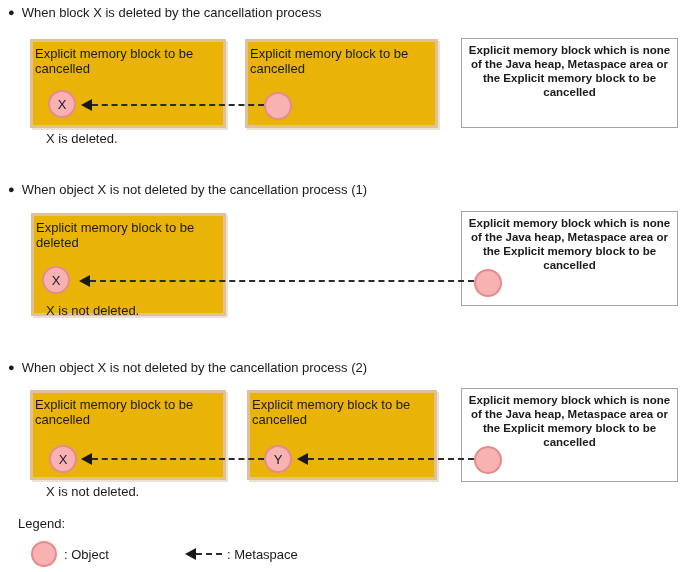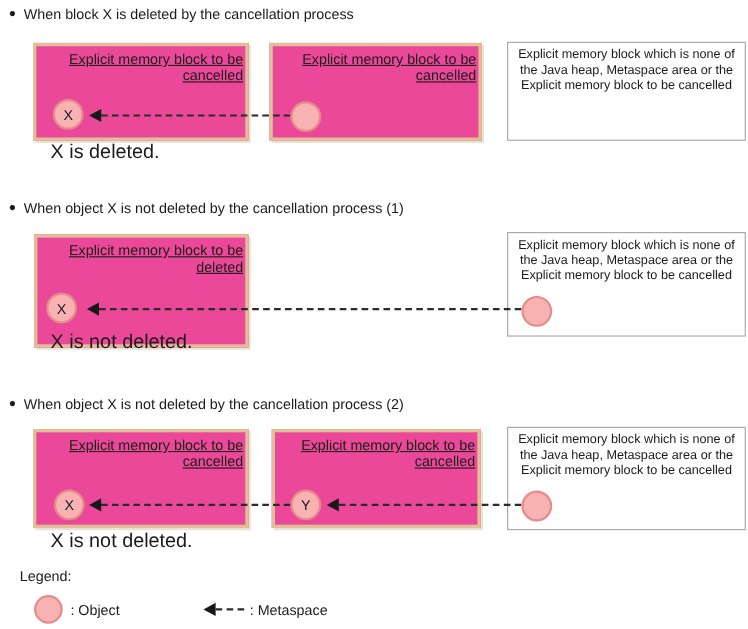--- a/index.html
+++ b/index.html
@@ -22,42 +22,42 @@
     align-items: flex-start;
     gap: 7px;
     font-size: 13px;
     line-height: 15px;
     white-space: nowrap;
   }
   .bullet { font-size: 11px; line-height: 15px; }
 
   .mem-block {
     box-sizing: border-box;
-    background: #ec4899;
+    background: #eab308;
     border: 3px solid #e2c097;
     box-shadow: 2px 2px 0 rgba(196, 172, 138, 0.35);
-    text-align: right;
-    text-decoration: underline;
+    text-align: left;
   }
   .mem-block .blk-label {
     padding: 4px 2px 0 2px;
     font-size: 13px;
     line-height: 15px;
   }
 
   .plain-block {
     box-sizing: border-box;
     background: #ffffff;
     border: 1px solid #a3a3a3;
     text-align: center;
   }
   .plain-block .plain-label {
     padding: 4px 5px 0 5px;
     font-size: 11.5px;
     line-height: 14px;
+    font-weight: bold;
   }
 
   .obj-circle {
     box-sizing: border-box;
     width: 28px;
     height: 28px;
     border-radius: 50%;
     background: #f9b2b2;
     border: 2px solid #e58b8b;
     display: flex;
@@ -77,21 +77,21 @@
     left: -11px;
     top: -7px;
     width: 0;
     height: 0;
     border-style: solid;
     border-width: 6px 11px 6px 0;
     border-color: transparent #181818 transparent transparent;
   }
 
   .caption {
-    font-size: 18px;
+    font-size: 13px;
     line-height: 15px;
     white-space: nowrap;
   }
   .legend-text {
     font-size: 13px;
     line-height: 15px;
     white-space: nowrap;
   }
 </style>
 </head>

